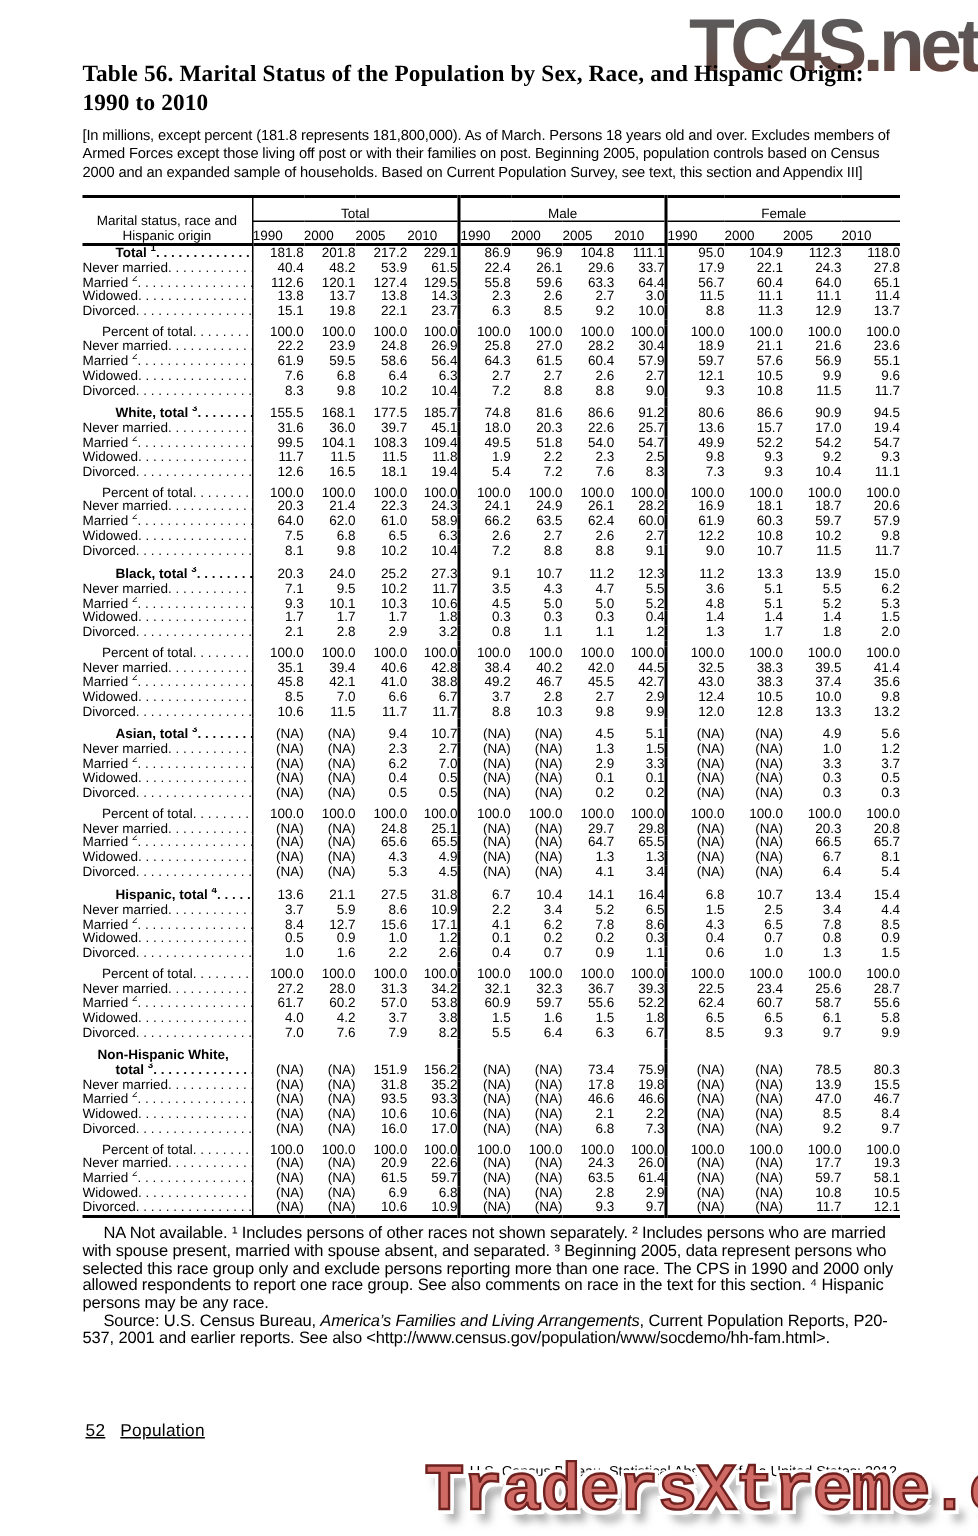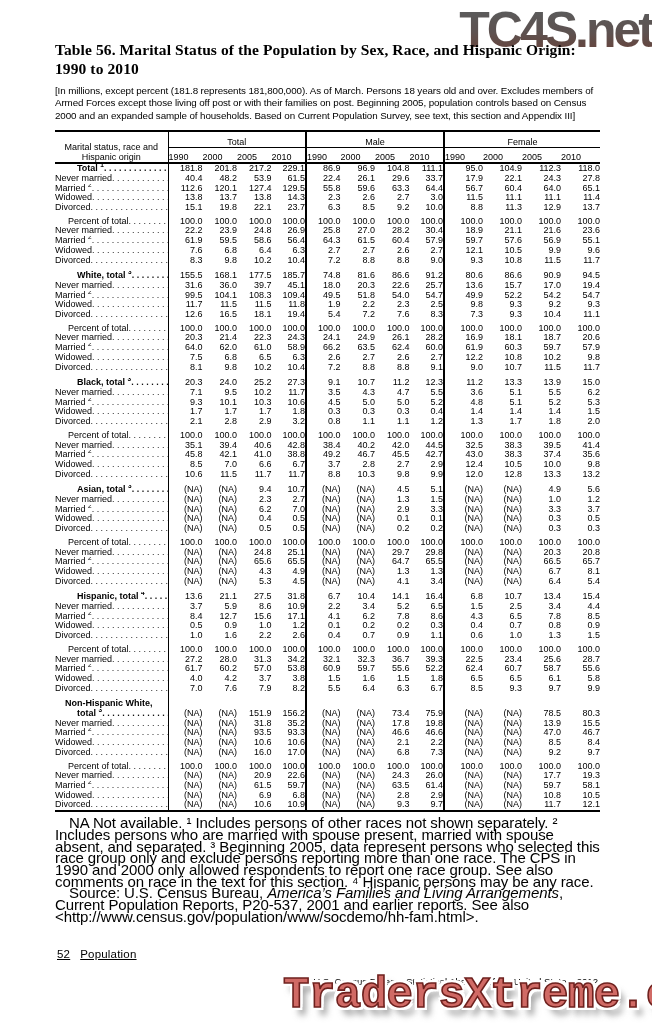--- a/index.html
+++ b/index.html
@@ -54,21 +54,21 @@
   .lbl .dots::after{content:" .\00a0.\00a0.\00a0.\00a0.\00a0.\00a0.\00a0.\00a0.\00a0.\00a0.\00a0.\00a0.\00a0.\00a0.\00a0.\00a0.\00a0.\00a0.\00a0.\00a0.\00a0.\00a0.\00a0.\00a0.\00a0.\00a0.";}
   tr.bodyrow{height:9.7px;}
   tr.spacer td{height:4px;}
   tr.spacer.sect td{height:6px;}
   td.lblcell.total .lbl{padding-left:22px; font-weight:bold;}
   td.lblcell.phead .lbl{padding-left:13px;justify-content:space-between;}
   td.lblcell.labelline .lbl{padding-left:10px; font-weight:bold;}
   sup{font-size:6.5px; line-height:0; vertical-align:super;}
 
   
-  .footnotes{margin-top:5px; font-size:15px; line-height:11.7px; letter-spacing:-0.1px;}
+  .footnotes{margin-top:5px; font-size:11px; line-height:11.7px; letter-spacing:-0.1px;}
   .footnotes p{margin:0; text-indent:14px;}
 
   
   .pgnum{
     position:absolute; left:57px; top:948px; font-size:11.5px; letter-spacing:0.2px;
     z-index:2;
     text-decoration:underline;
   }
   .pgnum .num{margin-right:10px;}
   .credit{

